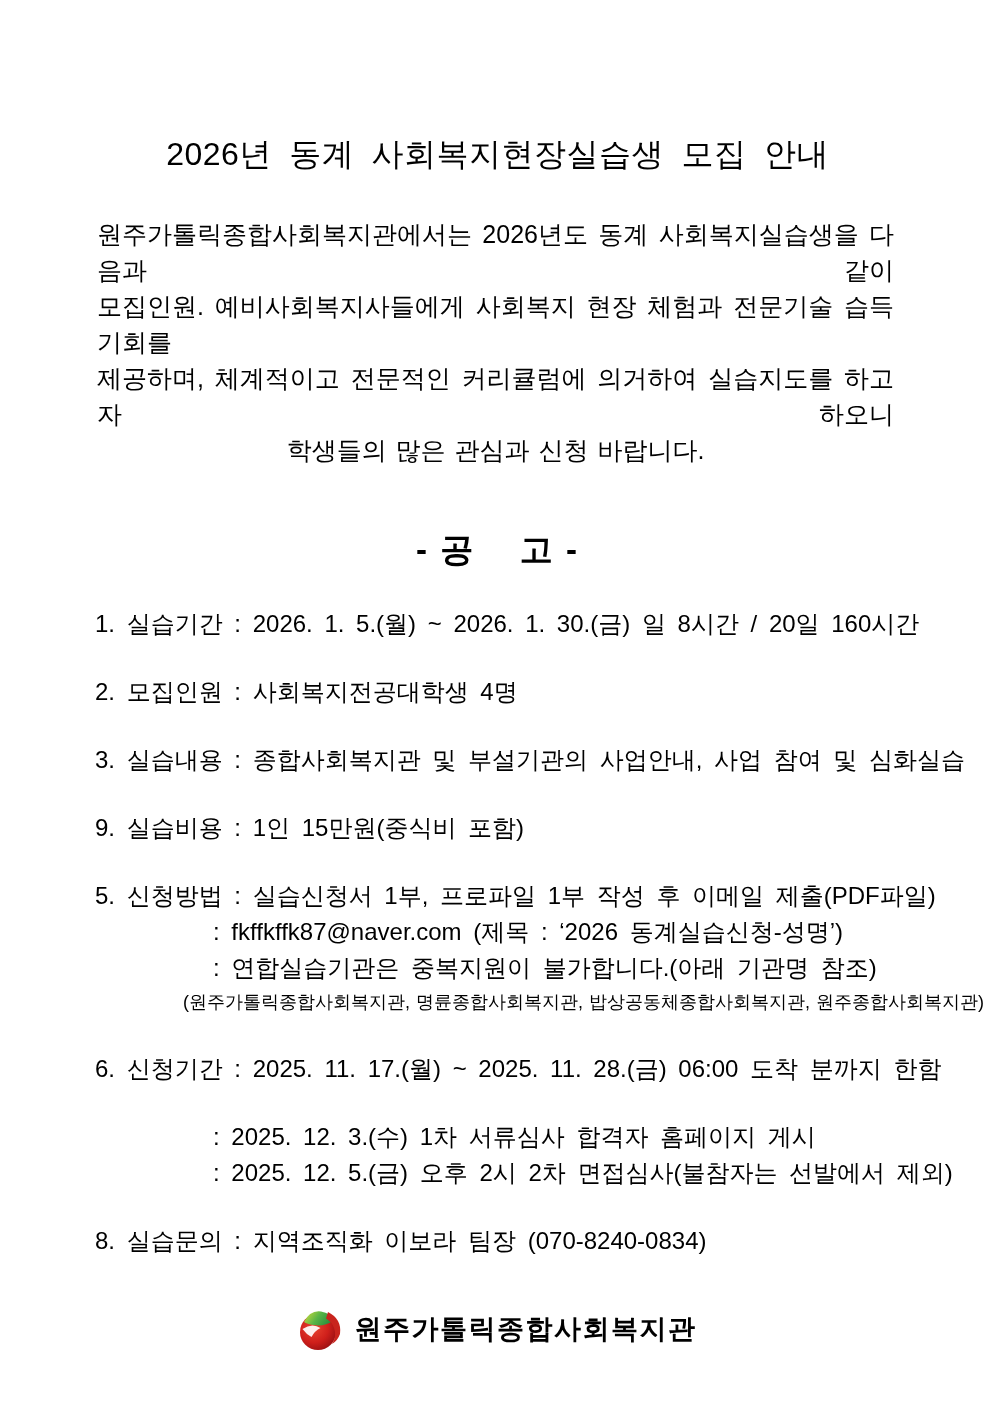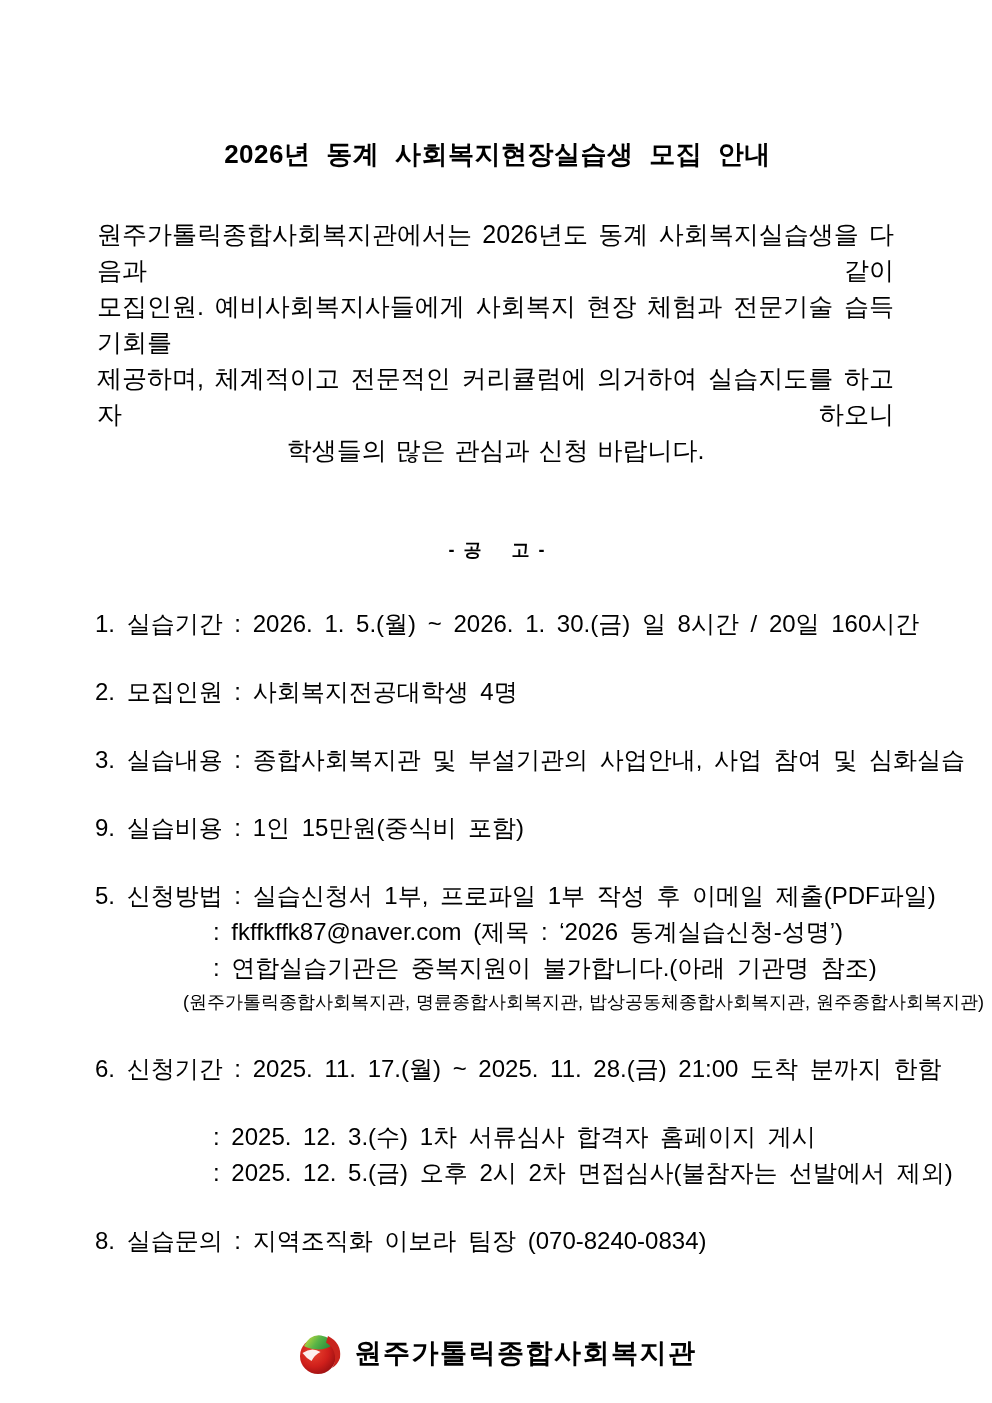--- a/index.html
+++ b/index.html
@@ -9,49 +9,49 @@
     font-family: "Liberation Sans", "DejaVu Sans", sans-serif;
     color: #000000;
   }
   .page {
     width: 992px; height: 1403px;
     padding: 132px 92px 0 95px;
     background: #ffffff;
     overflow: hidden;
   }
   .doc-title {
-    font-size: 26px; line-height: 44px; font-weight: 700;
+    font-size: 32px; line-height: 44px; font-weight: 400;
     text-align: center; letter-spacing: 0.5px; word-spacing: 8px;
     white-space: nowrap;
   }
   .intro { margin: 40px 6px 0 2px; }
   .intro-line {
     font-size: 25px; line-height: 36px; font-weight: 500;
     text-align: justify; text-align-last: justify;
     word-spacing: 2px;
   }
   .intro-line.centered { text-align: left; text-align-last: center; }
   .notice-heading {
     margin-top: 64px;
-    font-size: 18px; line-height: 36px; font-weight: 600;
+    font-size: 33px; line-height: 36px; font-weight: 600;
     text-align: center; white-space: pre; letter-spacing: 2px;
   }
   .list { margin-top: 38px; }
   .list-item { margin-bottom: 32px; margin-top: 11px; }
   .item-line {
     font-size: 24px; line-height: 36px; font-weight: 500;
     word-spacing: 5px; white-space: nowrap;
   }
   .item-line.cont { padding-left: 118px; }
   .item-line.note {
     padding-left: 88px;
     font-size: 18px; line-height: 33px; word-spacing: 1px; text-align: right;
   }
   .footer {
-    margin-top: 72px;
+    margin-top: 48px;
     display: flex; justify-content: center; align-items: center; gap: 12px;
   }
   .logo-icon { width: 44px; height: 44px; display: inline-block; }
   .logo-icon svg { width: 44px; height: 44px; display: block; }
   .footer-name {
     font-size: 27px; font-weight: 700; letter-spacing: 1.5px;
     white-space: nowrap;
   }
 </style>
 </head>
@@ -89,21 +89,21 @@
     </div>
 
     <div class="list-item">
       <div class="item-line">5. 신청방법 : 실습신청서 1부, 프로파일 1부 작성 후 이메일 제출(PDF파일)</div>
       <div class="item-line cont">: fkffkffk87@naver.com (제목 : ‘2026 동계실습신청-성명’)</div>
       <div class="item-line cont">: 연합실습기관은 중복지원이 불가합니다.(아래 기관명 참조)</div>
       <div class="item-line note">(원주가톨릭종합사회복지관, 명륜종합사회복지관, 밥상공동체종합사회복지관, 원주종합사회복지관)</div>
     </div>
 
     <div class="list-item">
-      <div class="item-line">6. 신청기간 : 2025. 11. 17.(월) ~ 2025. 11. 28.(금) 21:00 도착 분까지 한함</div>
+      <div class="item-line">6. 신청기간 : 2025. 11. 17.(월) ~ 2025. 11. 28.(금) 06:00 도착 분까지 한함</div>
     </div>
 
     <div class="list-item">
       <div class="item-line cont">: 2025. 12. 3.(수) 1차 서류심사 합격자 홈페이지 게시</div>
       <div class="item-line cont">: 2025. 12. 5.(금) 오후 2시 2차 면접심사(불참자는 선발에서 제외)</div>
     </div>
 
     <div class="list-item">
       <div class="item-line">8. 실습문의 : 지역조직화 이보라 팀장 (070-8240-0834)</div>
     </div>

